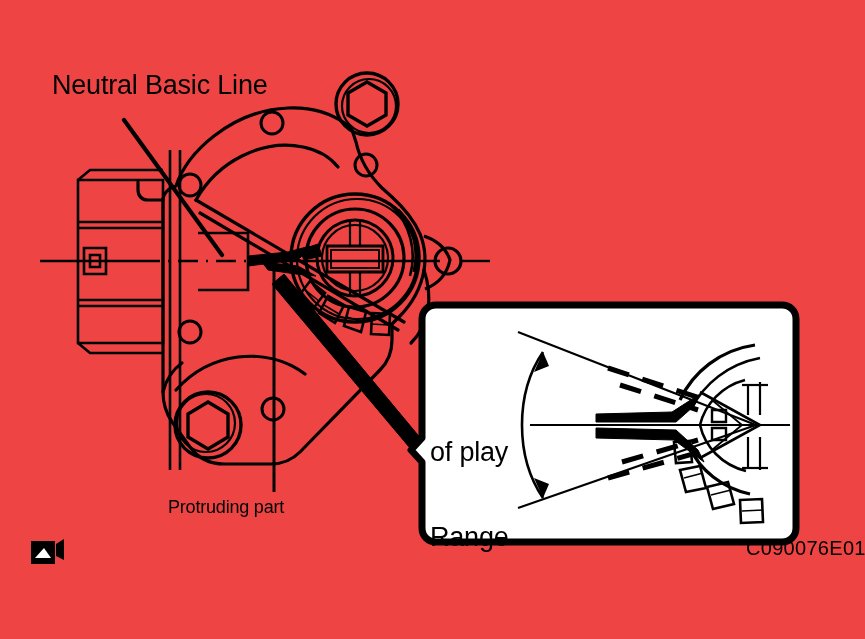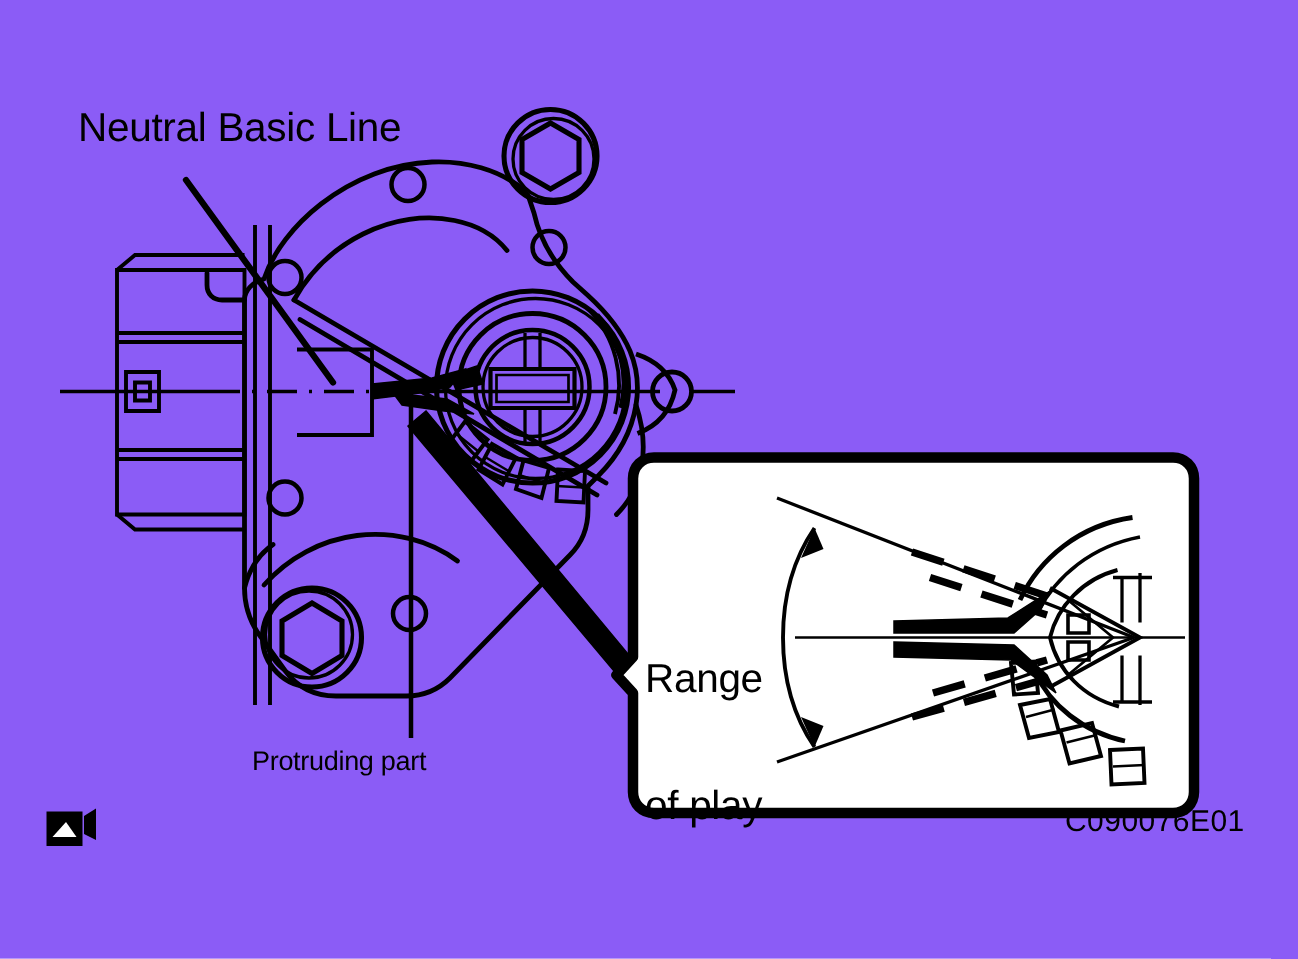--- a/index.html
+++ b/index.html
@@ -10,21 +10,21 @@
   body {
     font-family: "Liberation Sans", sans-serif;
     width: 865px;
     height: 639px;
     overflow: hidden;
   }
   #figure-root {
     position: relative;
     width: 865px;
     height: 639px;
-    background: #8b5cf6;
+    background: #ef4444;
   }
   #figure-svg {
     position: absolute;
     left: 0;
     top: 0;
     width: 865px;
     height: 639px;
     display: block;
   }
   .lbl {
@@ -49,21 +49,21 @@
   #label-range-of-play {
     left: 430px;
     top: 381px;
     font-size: 27px;
     letter-spacing: -0.2px;
   }
   #label-range-of-play .rl {
     display: block;
   }
   #label-figure-code {
-    left: 710px;
+    left: 746px;
     top: 538px;
     font-size: 20px;
     letter-spacing: 0.3px;
   }
 </style>
 </head>
 <body>
 
 <div id="figure-root">
 
@@ -378,19 +378,19 @@
         L 51,558 Z" fill="#ffffff"></path>
     </g>
 
   </svg>
 
   <div class="lbl" id="label-neutral-basic-line">Neutral Basic Line</div>
 
   <div class="lbl" id="label-protruding-part">Protruding part</div>
 
   <div class="lbl" id="label-range-of-play">
+    <span class="rl">of play</span>
     <span class="rl">Range</span>
-    <span class="rl">of play</span>
   </div>
 
   <div class="lbl" id="label-figure-code">C090076E01</div>
 
 </div>
 
 </body></html>

